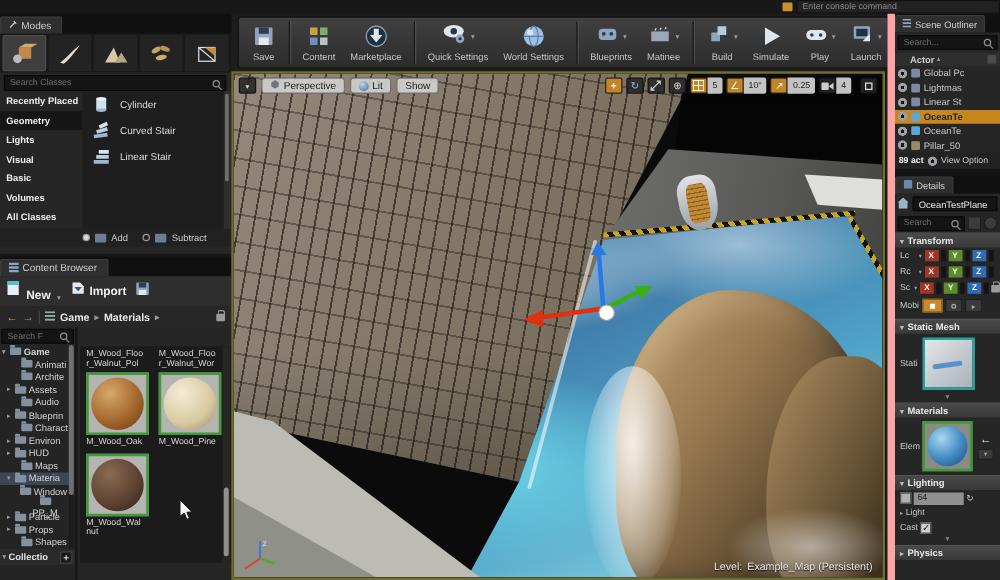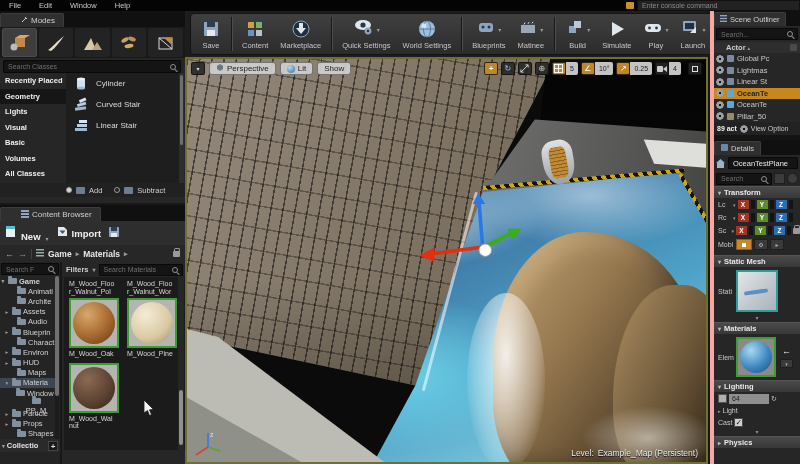--- a/index.html
+++ b/index.html
@@ -2,21 +2,21 @@
 <html><head>
 <meta charset="utf-8">
 <style>
   *{margin:0;padding:0;box-sizing:border-box;font-family:"Liberation Sans",sans-serif;}
   body{background:#000;}
   .screen{position:relative;width:800px;height:464px;background:#181818;overflow:hidden;}
   .abs{position:absolute;}
   
   .tabstrip{background:#101010;display:flex;align-items:flex-end;}
   .tab{background:#2f2f2f;color:#cfcfcf;font-size:8px;display:flex;align-items:center;gap:3px;
-       padding:0 8px 0 20px;height:14px;border:1px solid #3d3d3d;border-bottom:none;border-radius:2px 2px 0 0;}
+       padding:0 8px 0 6px;height:14px;border:1px solid #3d3d3d;border-bottom:none;border-radius:2px 2px 0 0;}
   .searchbox{background:#141414;border:1px solid #090909;color:#707070;display:flex;align-items:center;
        padding:0 4px;font-size:7px;border-radius:1px;}
   .mag{width:6px;height:6px;border:1px solid #8f8f8f;border-radius:50%;position:relative;flex:none;margin-left:auto;}
   .mag::after{content:"";position:absolute;width:4px;height:1px;background:#8f8f8f;transform:rotate(45deg);right:-3px;bottom:-2px;}
   .c-down::after{content:"▾";} .c-right::after{content:"▸";} .c-up::after{content:"▴";}
   .chk{width:9px;height:9px;background:#cfcfcf;border:1px solid #4a4a4a;color:#1c1c1c;font-size:8px;line-height:8px;text-align:center;}
   .chk::after{content:"✓";}
   .fold{width:9px;height:6px;background:#83909f;border-radius:1px;position:relative;flex:none;}
   .fold::before{content:"";position:absolute;top:-2px;left:0;width:4px;height:2px;background:#83909f;border-radius:1px 1px 0 0;}
   .eye{width:8px;height:8px;flex:none;border-radius:50%;
@@ -72,21 +72,21 @@
   .filterrow{position:absolute;left:0;top:0;width:121px;height:15px;display:flex;align-items:center;gap:3px;padding:0 2px;background:#262626;}
   .filters-lab{font-size:7.5px;font-weight:bold;color:#cfcfcf;display:flex;gap:2px;align-items:center;}
   .assets{position:absolute;left:0;top:15px;width:121px;height:173px;background:#1b1b1b;padding:1px 0 0 5px;}
   .thumb{width:50px;height:50px;border:2px solid #3f9b35;background:#b4b4b0;position:relative;}
   .sphere{position:absolute;inset:2px;border-radius:50%;}
   .alabel{font-size:7px;color:#d6d6d6;line-height:7.5px;margin-top:2px;}
   .ascroll{position:absolute;right:1px;top:15px;width:6px;height:173px;background:#262626;}
   .ascroll i{position:absolute;left:1px;bottom:5px;width:4px;height:55px;background:#8f8f8f;border-radius:2px;}
   .cb-footer{position:absolute;left:64px;top:245px;width:121px;height:14px;background:#262626;display:flex;align-items:center;font-size:7.5px;color:#c0c0c0;padding:0 6px;gap:3px;}
   
-  .right-col{left:710px;top:11px;width:90px;height:453px;background:#262626;border-left:4px solid #fca5a5;}
+  .right-col{left:710px;top:11px;width:90px;height:453px;background:#262626;border-left:6px solid #fca5a5;}
   .so-row{height:11.5px;display:flex;align-items:center;gap:3px;padding-left:2px;font-size:7.5px;color:#c8c8c8;white-space:nowrap;}
   .so-row.sel{background:#c8861e;color:#16242e;font-weight:bold;}
   .aicon{width:7px;height:7px;border-radius:1px;flex:none;}
   .sec-h{height:12px;background:linear-gradient(#4a4a4a,#383838);display:flex;align-items:center;gap:3px;
        padding-left:4px;font-size:7.5px;font-weight:bold;color:#e9e9e9;border-top:1px solid #555;}
   .sec-h .a{font-size:6px;color:#bbb;}
   .drow{display:flex;align-items:center;gap:2px;padding-left:4px;font-size:7px;color:#c8c8c8;}
   .chip{width:11px;height:9px;color:#fff;font-size:6.5px;font-weight:bold;text-align:center;line-height:9px;flex:none;}
   .chipv{width:4px;height:9px;background:#141414;flex:none;}
   .chev-c{text-align:center;font-size:6px;color:#8a8a8a;height:7px;line-height:6px;}
@@ -104,26 +104,20 @@
   .gridglyph{width:9px;height:9px;background-image:
        repeating-linear-gradient(0deg,rgba(255,255,255,.9) 0 1px,transparent 1px 4px),
        repeating-linear-gradient(90deg,rgba(255,255,255,.9) 0 1px,transparent 1px 4px);}
   .cursor{z-index:99;pointer-events:none;}
 </style>
 </head>
 <body>
 
 <div class="screen">
 
-  <div class="abs menubar">
-    <span class="menu-item">File</span>
-    <span class="menu-item">Edit</span>
-    <span class="menu-item">Window</span>
-    <span class="menu-item">Help</span>
-  </div>
   <div class="abs console-ico"></div>
   <div class="abs console">Enter console command</div>
 
   <div class="abs main-toolbar">
     <div class="tb-box">
       <div class="tb-btn">
         <span class="tb-ico-row">
           <svg width="20" height="20" viewBox="0 0 20 20">
               <rect x="3" y="3" width="14" height="14" rx="1" fill="#8fa5bf"></rect>
               <rect x="6" y="3" width="8" height="5" fill="#2e3c50"></rect>
@@ -490,30 +484,20 @@
       <div class="tscroll">
           <i></i>
         </div>
       <div class="cb-collections">
         <span class="a c-down" style="font-size:5.5px;color:#9a9a9a;"></span>
         <span>Collectio</span>
         <span class="plusbtn">+</span>
       </div>
     </div>
     <div class="cb-right">
-      <div class="filterrow">
-        <span class="filters-lab">
-          <span>Filters</span>
-            <span class="tb-caret c-down"></span>
-        </span>
-        <span class="searchbox" style="flex:1;height:12px;">
-          <span>Search Materials</span>
-          <span class="mag"></span>
-        </span>
-      </div>
       <div class="assets">
         <div style="display:flex;gap:8px;">
           <div class="alabel" style="width:50px;">
             <div>M_Wood_Floo</div>
               <div>r_Walnut_Pol</div>
           </div>
           <div class="alabel" style="width:50px;">
             <div>M_Wood_Floo</div>
               <div>r_Walnut_Wor</div>
           </div>

